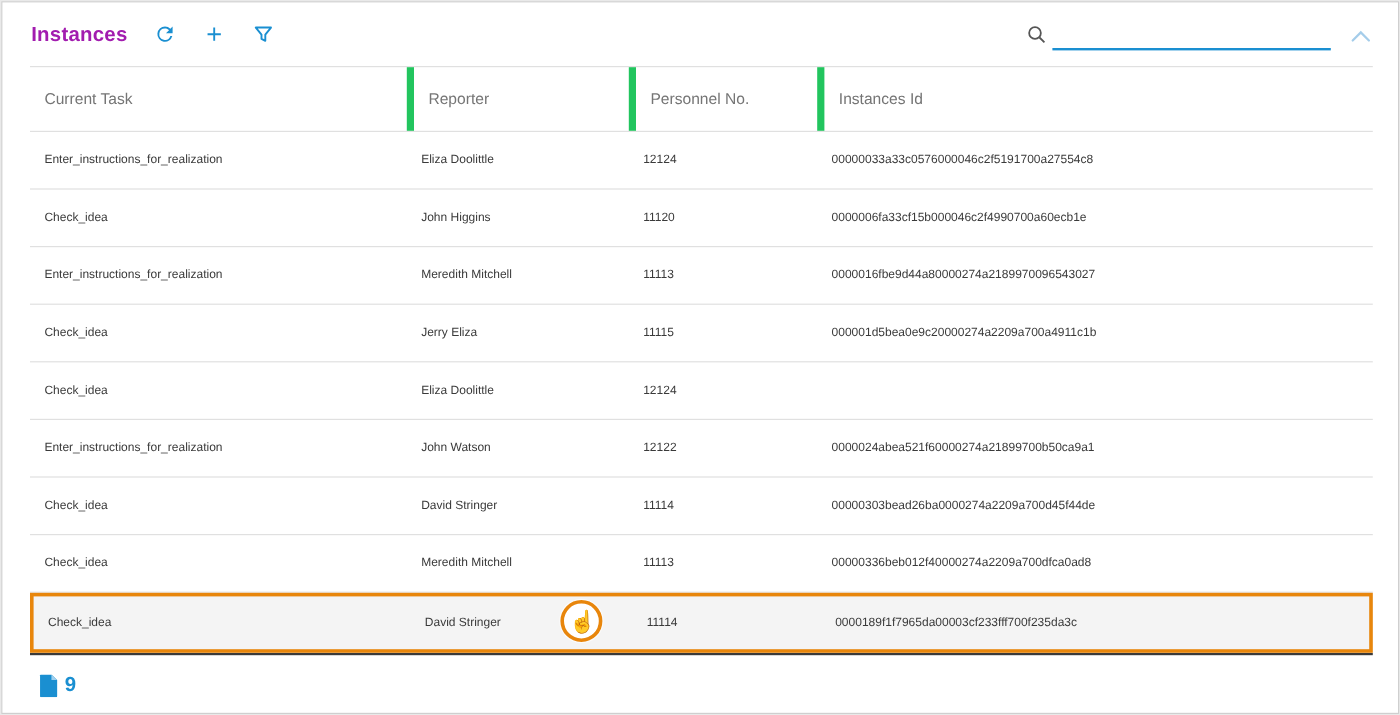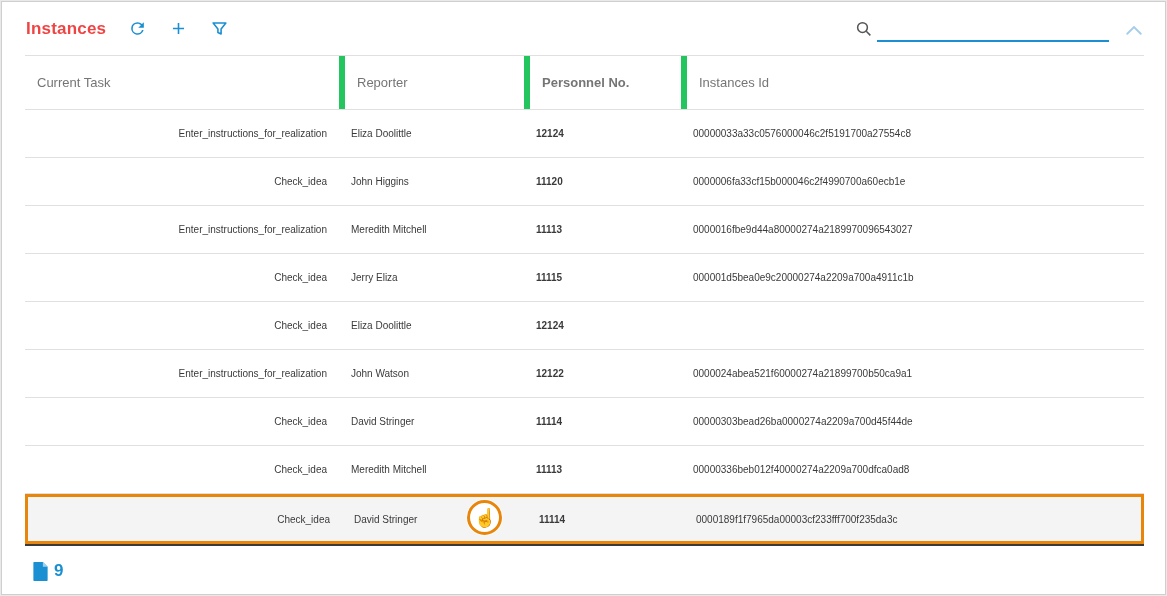--- a/index.html
+++ b/index.html
@@ -8,42 +8,42 @@
     position:relative; width:1165px; height:594px; margin:1px;
     background:#ffffff; border:1px solid #cfcfcf; overflow:hidden;
   }
 
   
   .toolbar {
     height:53px; display:flex; align-items:center; justify-content:space-between;
     padding:0 22px 0 24px;
   }
   .toolbar-left { display:flex; align-items:center; gap:22px; }
-  .title { font-size:17px; font-weight:bold; color:#ef4444; letter-spacing:.2px; }
+  .title { font-size:17px; font-weight:bold; color:#a21caf; letter-spacing:.2px; }
   .icon-btn { display:flex; align-items:center; justify-content:center; cursor:pointer; background:none; border:none; padding:0; }
   .toolbar-right { display:flex; align-items:flex-end; }
   .search-wrap { display:flex; align-items:flex-end; gap:4px; }
   .search-icon-holder { padding-bottom:4px; }
   .search-input {
     border:none; border-bottom:2px solid #1a8fd1; width:232px; height:26px;
     outline:none; font-size:14px; color:#333; background:transparent;
   }
   .collapse-holder { margin-left:16px; padding-bottom:6px; cursor:pointer; background:none; border:none; }
 
   
   .content { margin:0 23px; width:1119px; }
   .thead {
     display:flex; border-top:1px solid #e0e0e0; border-bottom:1px solid #e0e0e0;
     height:55px; color:#757575; font-size:13px;
   }
   .th { display:flex; align-items:center; padding:0 12px; height:100%; }
   .th + .th { border-left:6px solid #22c55e; }
-  .col-task      { width:314px;text-align:right; }
+  .col-task      { width:314px; }
   .col-reporter  { width:185px; }
-  .col-personnel { width:157px;font-weight:bold; }
+  .col-personnel { width:157px; }
   .col-instance  { flex:1; }
 
   .trow {
     display:flex; height:48px; align-items:center;
     border-bottom:1px solid #e0e0e0; font-size:10px; color:#3a3a3a; cursor:pointer;
   }
   .cell { padding:0 12px; overflow:hidden; white-space:nowrap; }
   .trow.selected {
     background:#f4f4f4;
     border:3px solid #e8860c;

